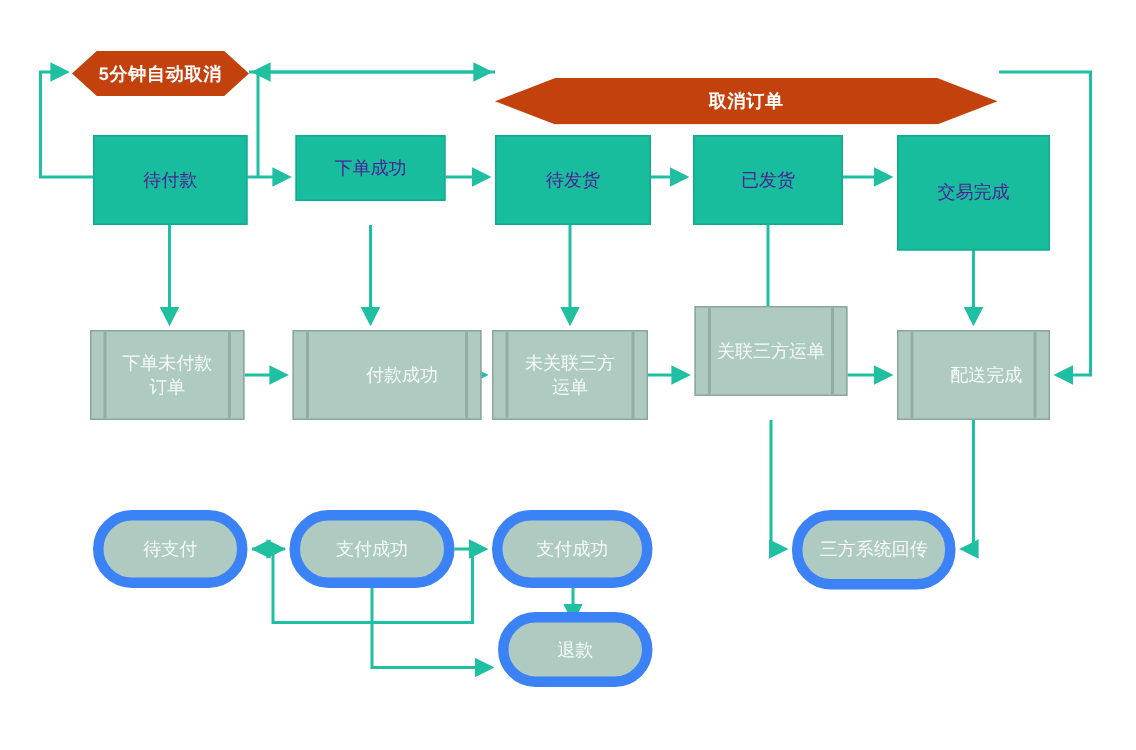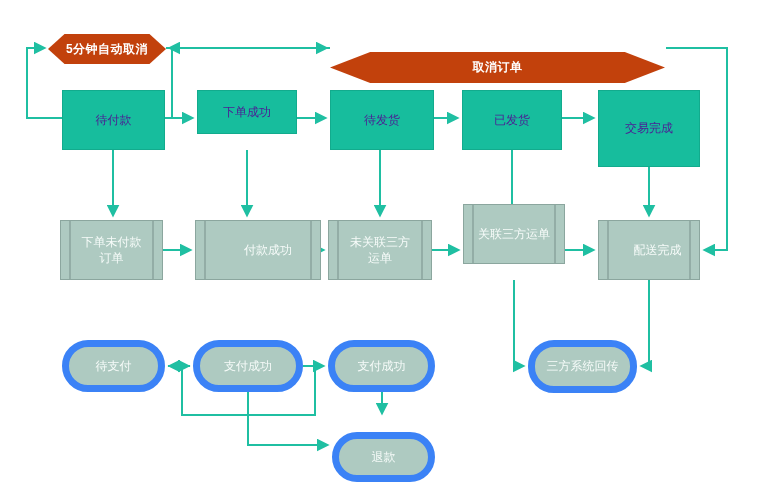--- a/index.html
+++ b/index.html
@@ -131,15 +131,15 @@
   </div>
 
 <div class="node stadium" style="left:328px;top:340px;width:107px;height:52px;">
     <span>支付成功</span>
   </div>
 
 <div class="node stadium" style="left:528px;top:340px;width:109px;height:53px;">
     <span>三方系统回传</span>
   </div>
 
-<div class="node stadium" style="left:332px;top:432px;width:103px;height:50px;">
+<div class="node stadium" style="left:332px;top:408px;width:103px;height:50px;">
     <span>退款</span>
   </div>
 
 </body></html>

